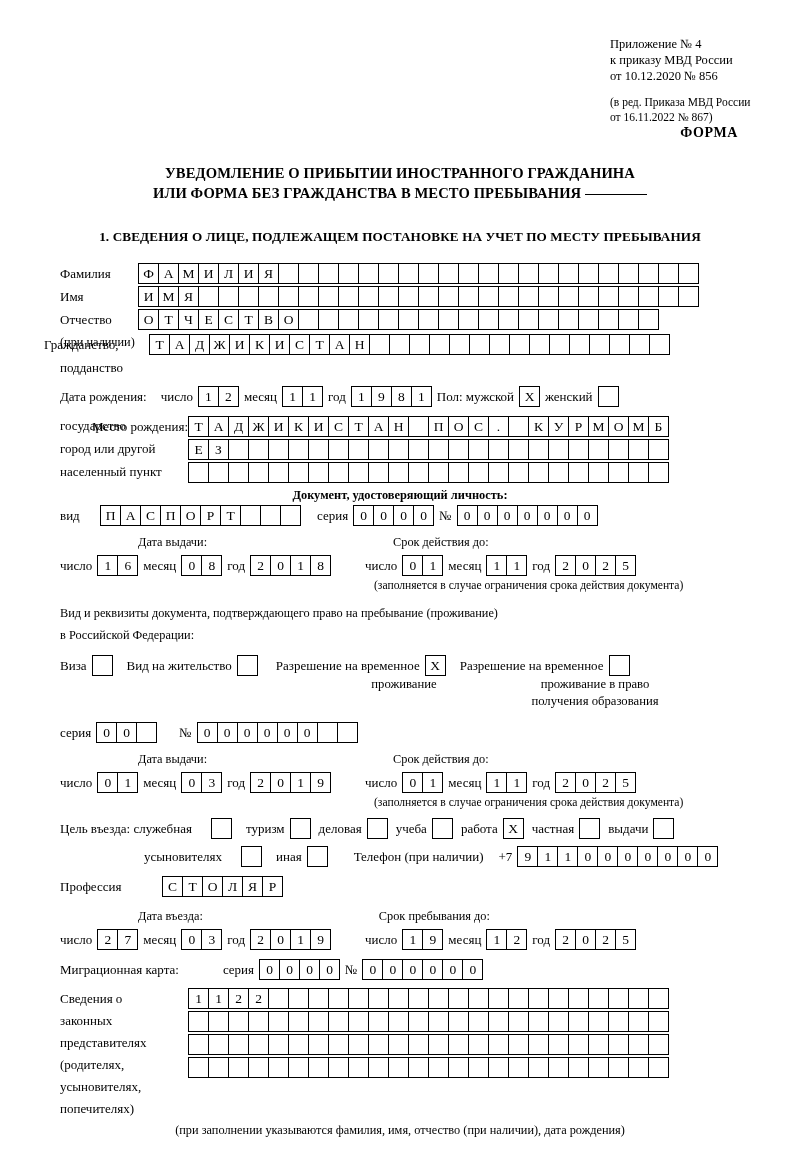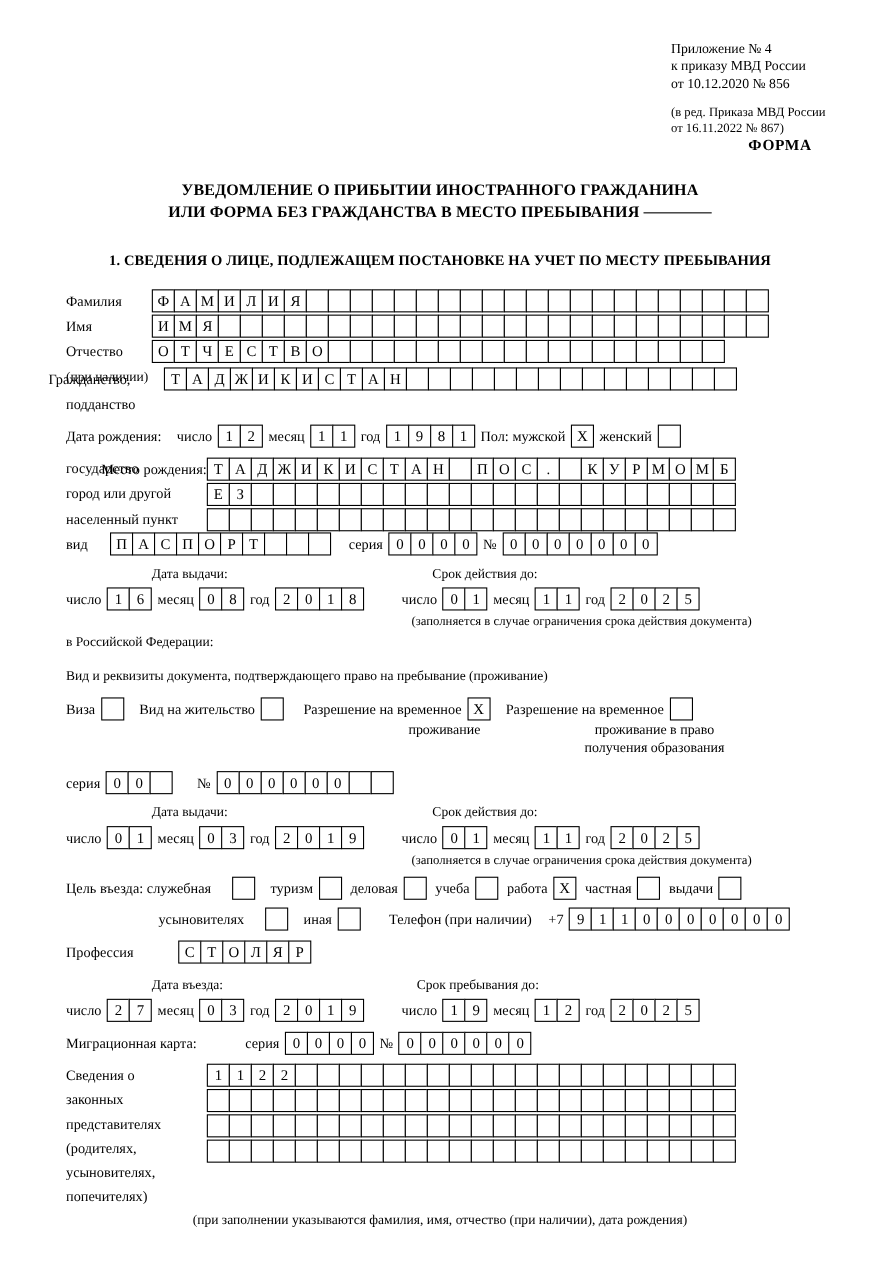--- a/index.html
+++ b/index.html
@@ -427,20 +427,21 @@
           <div class="cell"></div>
         </div>
     </div>
   </div>
   <div style="margin-top:-68px;margin-left:16px">
     <div class="lbl">государство</div>
     <div class="lbl" style="margin-top:2px">город или другой</div>
     <div class="lbl" style="margin-top:2px">населенный пункт</div>
   </div>
 
+  <div class="doc-title" style="margin-top:6px">Документ, удостоверяющий личность:</div>
 
   <div class="row tight">
     <div class="lbl" style="margin-left:16px;width:40px">вид</div>
     <div class="cells" id="dockind-cells">
         <div class="cell">П</div>
         <div class="cell">А</div>
         <div class="cell">С</div>
         <div class="cell">П</div>
         <div class="cell">О</div>
         <div class="cell">Р</div>
@@ -505,22 +506,22 @@
     <div class="cells" id="valid-year">
         <div class="cell">2</div>
         <div class="cell">0</div>
         <div class="cell">2</div>
         <div class="cell">5</div>
       </div>
   </div>
 
   <div class="note" style="margin-left:330px;margin-top:2px">(заполняется в случае ограничения срока действия документа)</div>
 
+  <div class="lbl sm" style="margin-left:16px;margin-top:10px">Вид и реквизиты документа, подтверждающего право на пребывание (проживание)</div>
   <div class="lbl sm" style="margin-left:16px;margin-top:1px">в Российской Федерации:</div>
-  <div class="lbl sm" style="margin-left:16px;margin-top:10px">Вид и реквизиты документа, подтверждающего право на пребывание (проживание)</div>
 
   <div class="perm-row" style="margin-left:16px">
     <span class="inline-lbl nopadl">Виза</span>
     <span class="box"></span>
     <span class="inline-lbl" style="padding-left:14px">Вид на жительство</span>
     <span class="box"></span>
     <span class="inline-lbl" style="padding-left:18px">Разрешение на временное</span>
     <span class="box">X</span>
     <span class="inline-lbl" style="padding-left:14px">Разрешение на временное</span>
     <span class="box"></span>

